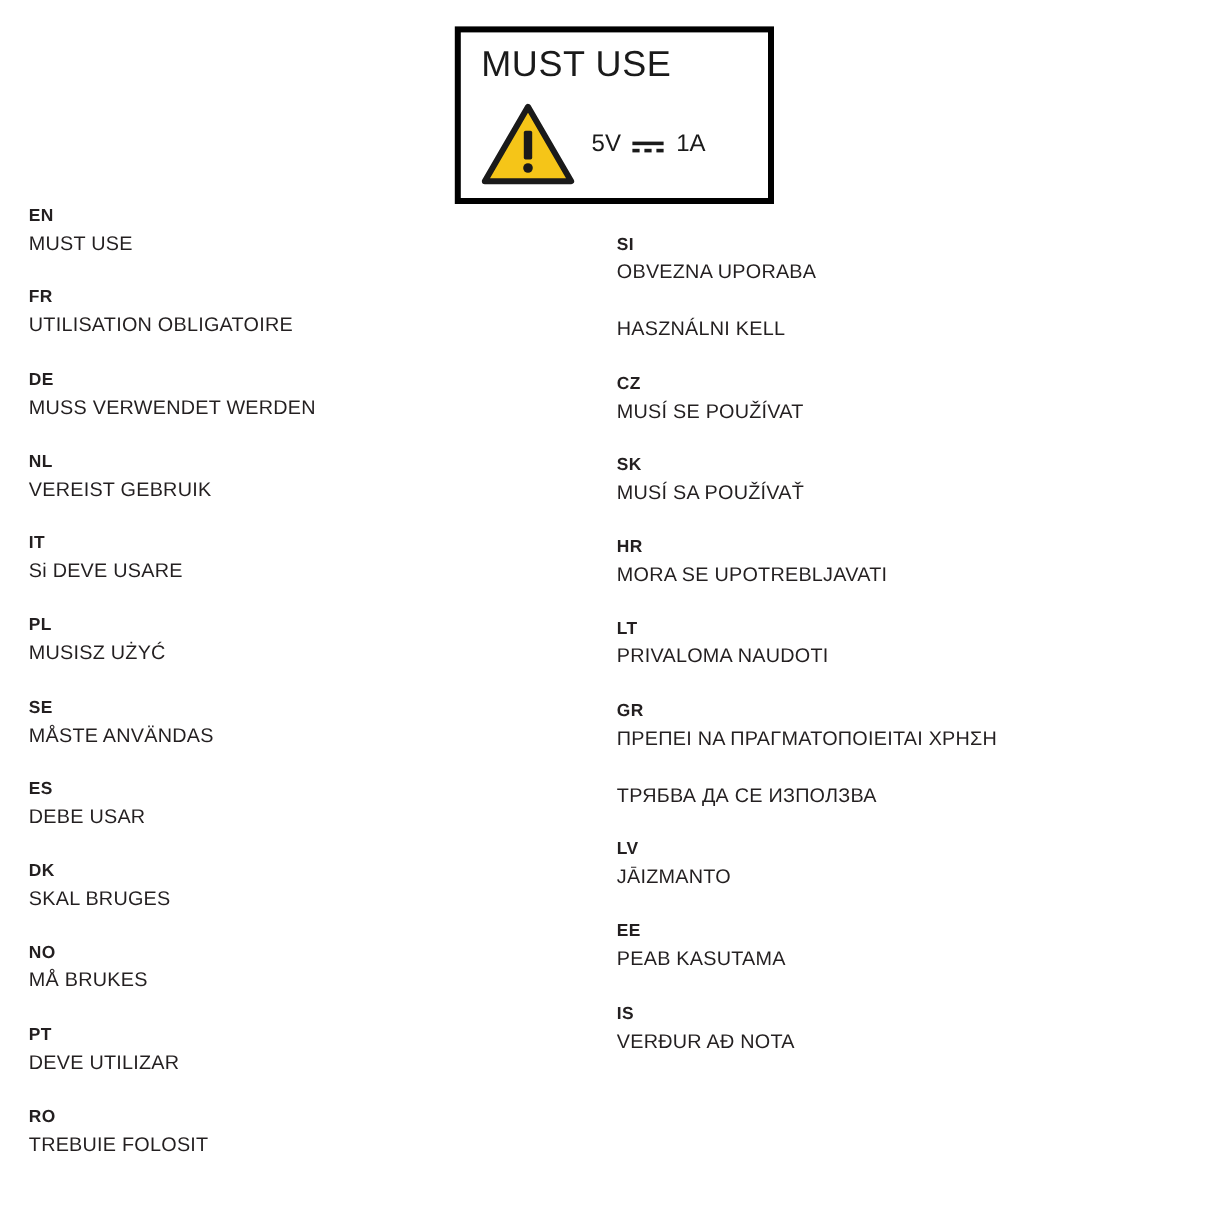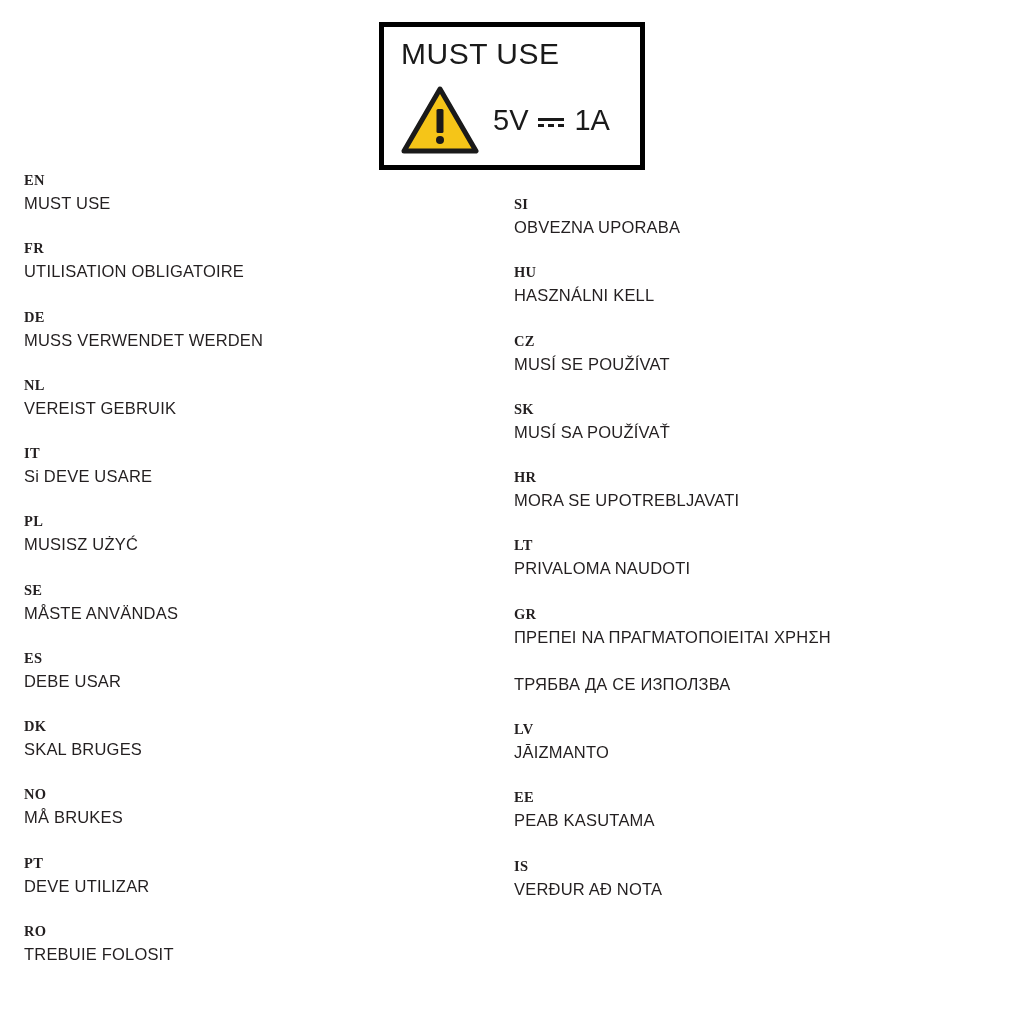--- a/index.html
+++ b/index.html
@@ -47,21 +47,21 @@
   .warn-tri {
     width: 78px;
     height: 70px;
     position: relative;
     flex: 0 0 auto;
   }
   .warn-tri svg {
     display: block;
   }
   .rating {
-    font-size: 29px;
+    font-size: 20px;
     color: #1a1a1a;
     display: flex;
     align-items: center;
     gap: 10px;
     white-space: nowrap;
   }
   .dc-symbol {
     display: inline-flex;
     flex-direction: column;
     justify-content: center;
@@ -104,21 +104,20 @@
 
   .entry {
     margin-bottom: 22.5px;
   }
   .entry-code {
     font-size: 14.5px;
     font-weight: bold;
     letter-spacing: 0.3px;
     color: #231f20;
     line-height: 1.45;
-    font-family: Liberation Serif, serif;
   }
   .entry-text {
     font-size: 16.5px;
     font-weight: 400;
     letter-spacing: 0.2px;
     color: #231f20;
     line-height: 1.5;
     white-space: nowrap;
   }
 </style>
@@ -202,21 +201,20 @@
       <div class="entry-text">TREBUIE FOLOSIT</div>
     </div>
   </div>
 
   <div class="col col-right">
     <div class="entry">
       <div class="entry-code">SI</div>
       <div class="entry-text">OBVEZNA UPORABA</div>
     </div>
     <div class="entry">
-      <div class="entry-code">HU</div>
       <div class="entry-text">HASZNÁLNI KELL</div>
     </div>
     <div class="entry">
       <div class="entry-code">CZ</div>
       <div class="entry-text">MUSÍ SE POUŽÍVAT</div>
     </div>
     <div class="entry">
       <div class="entry-code">SK</div>
       <div class="entry-text">MUSÍ SA POUŽÍVAŤ</div>
     </div>

